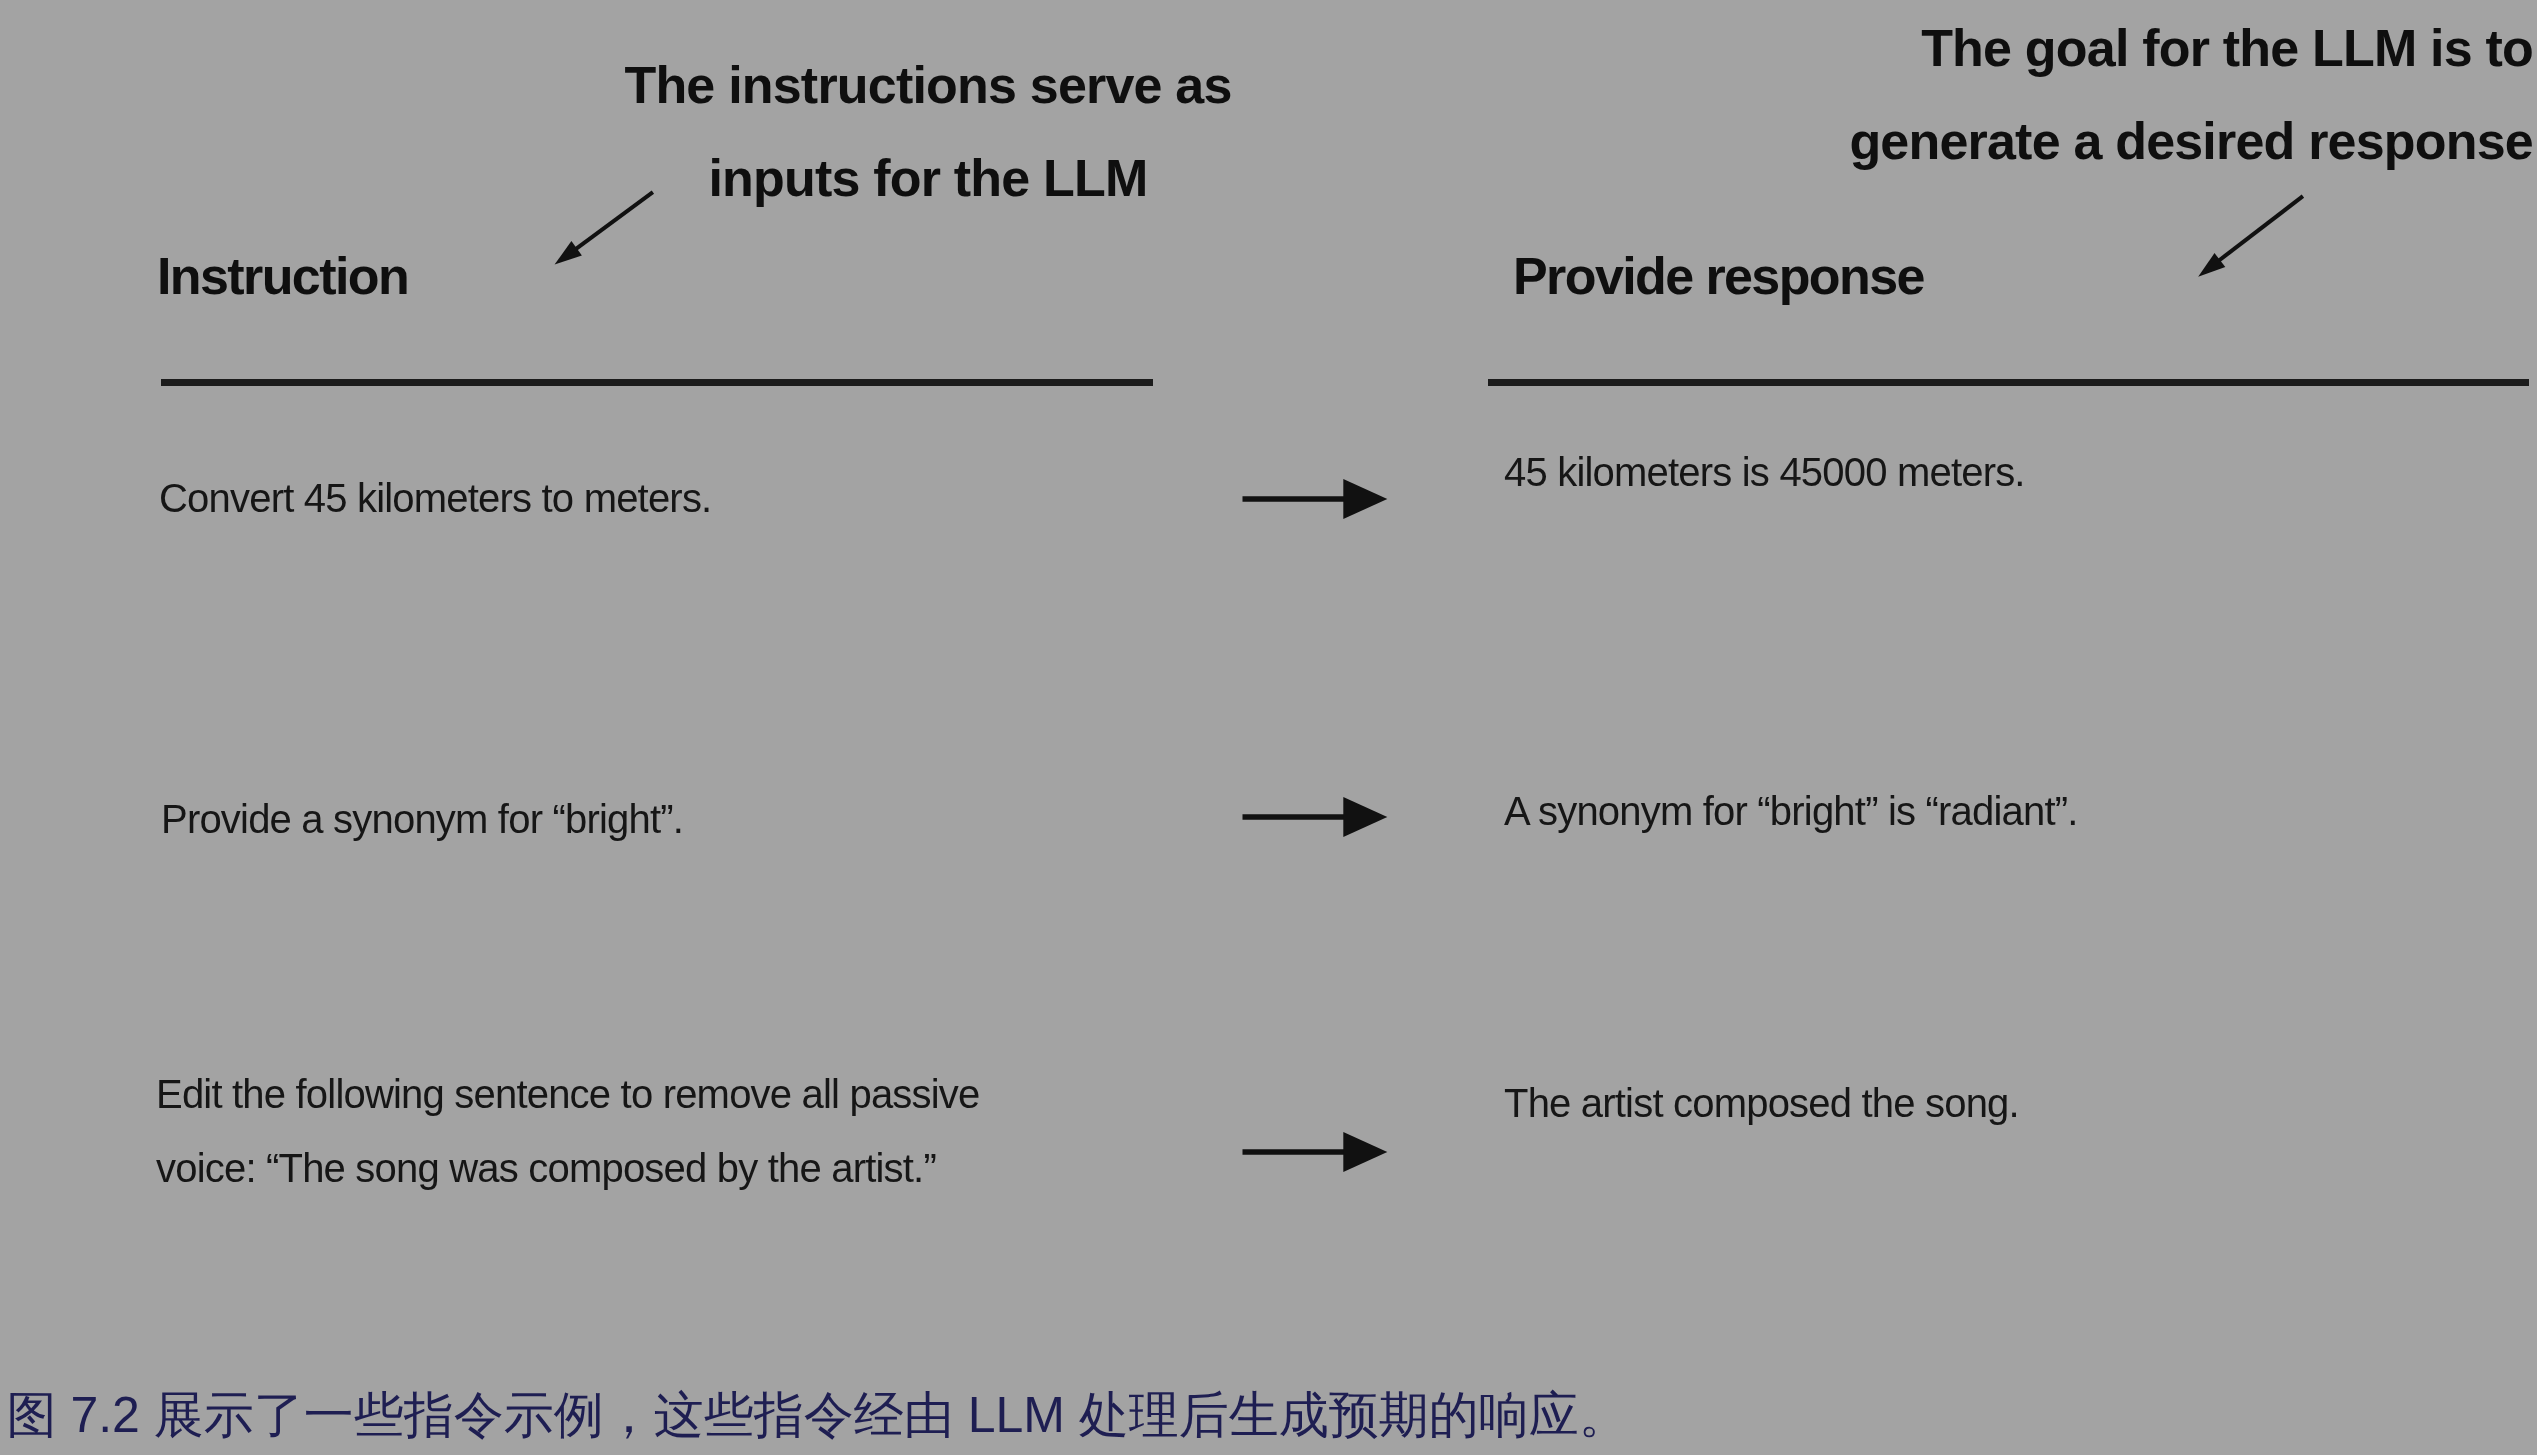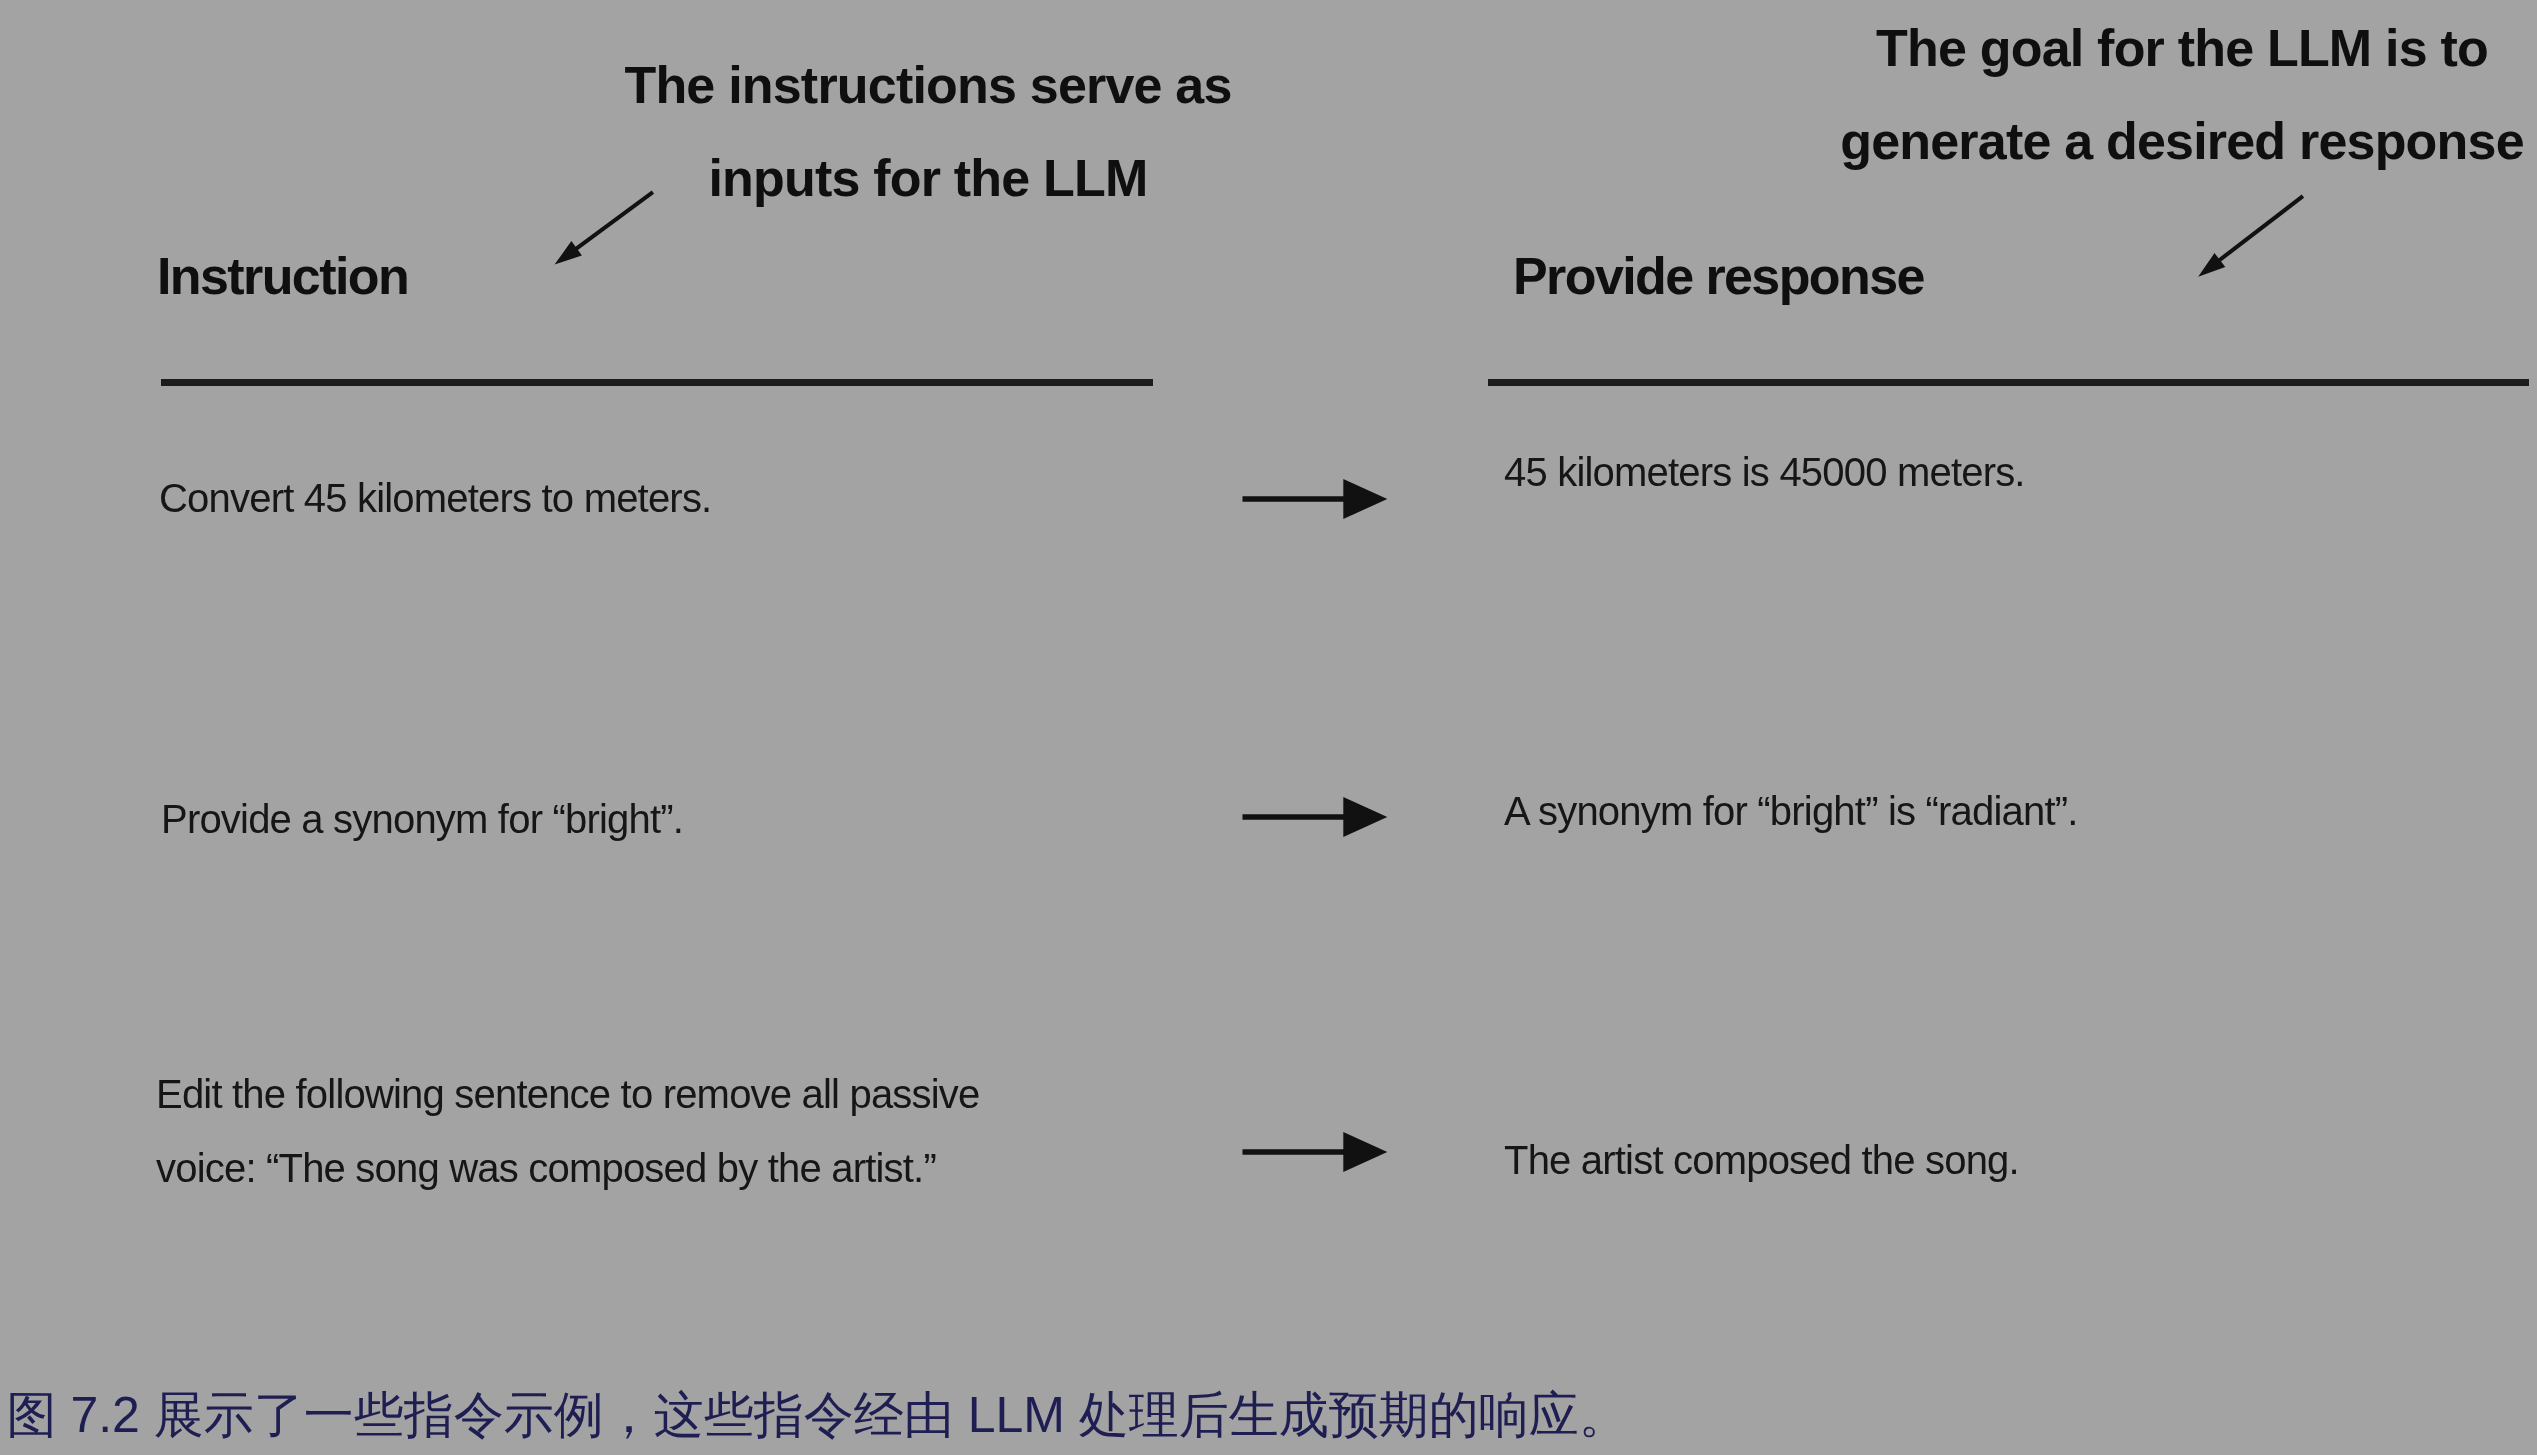--- a/index.html
+++ b/index.html
@@ -65,21 +65,21 @@
   <div class="abs annotation" style="left:565px; top:39px; width:726px;">
     <div>The instructions serve as</div>
     <div>inputs for the LLM</div>
   </div>
 
   <svg class="abs" style="left:532px; top:179px;" width="137" height="101" viewBox="0 0 170 125">
     <line x1="150" y1="16" x2="50" y2="90" stroke="#111111" stroke-width="5"></line>
     <polygon points="28,106 48.9,76.9 61.9,94.7" fill="#111111"></polygon>
   </svg>
 
-  <div class="abs annotation" style="left:1831px; top:1.6px; width:702px;">
+  <div class="abs annotation" style="left:1831px; top:1.6px; width:702px;text-align:right;">
     <div>The goal for the LLM is to</div>
     <div>generate a desired response</div>
   </div>
 
   <svg class="abs" style="left:2178px; top:184px;" width="137" height="109" viewBox="0 0 170 135">
     <line x1="155" y1="15" x2="48" y2="97" stroke="#111111" stroke-width="5"></line>
     <polygon points="25,115 45.3,85.6 58.7,103" fill="#111111"></polygon>
   </svg>
 
   <div class="abs col-header" style="left:157px; top:250px;">Instruction</div>
@@ -100,18 +100,18 @@
     <line x1="5" y1="30" x2="138" y2="30" stroke="#111111" stroke-width="7"></line>
     <polygon points="186,30 131,5 131,55" fill="#111111"></polygon>
   </svg>
   <div class="abs cell wrap3" style="left:156px; top:1057px;">Edit the following sentence to remove all passive voice: “The song was composed by the artist.”</div>
 
   <div class="abs cell nowrap" style="left:1504px; top:774px;">A synonym for “bright” is “radiant”.</div>
   <svg class="abs" style="left:1238px; top:1128px;" width="153" height="48" viewBox="0 0 190 60">
     <line x1="5" y1="30" x2="138" y2="30" stroke="#111111" stroke-width="7"></line>
     <polygon points="186,30 131,5 131,55" fill="#111111"></polygon>
   </svg>
-  <div class="abs cell nowrap" style="left:1504px; top:1123px;">The artist composed the song.</div>
+  <div class="abs cell nowrap" style="left:1504px; top:1066px;">The artist composed the song.</div>
 
   <div class="abs caption" style="left:6.5px; top:1384px;">图 7.2 展示了一些指令示例，这些指令经由 LLM 处理后生成预期的响应。</div>
 
 </div>
 
 
 </body></html>

